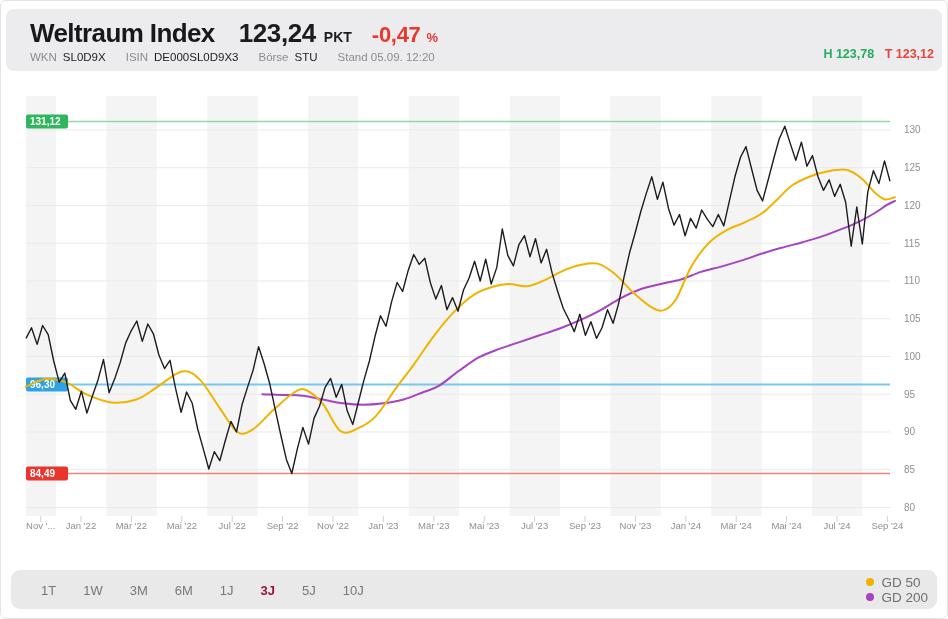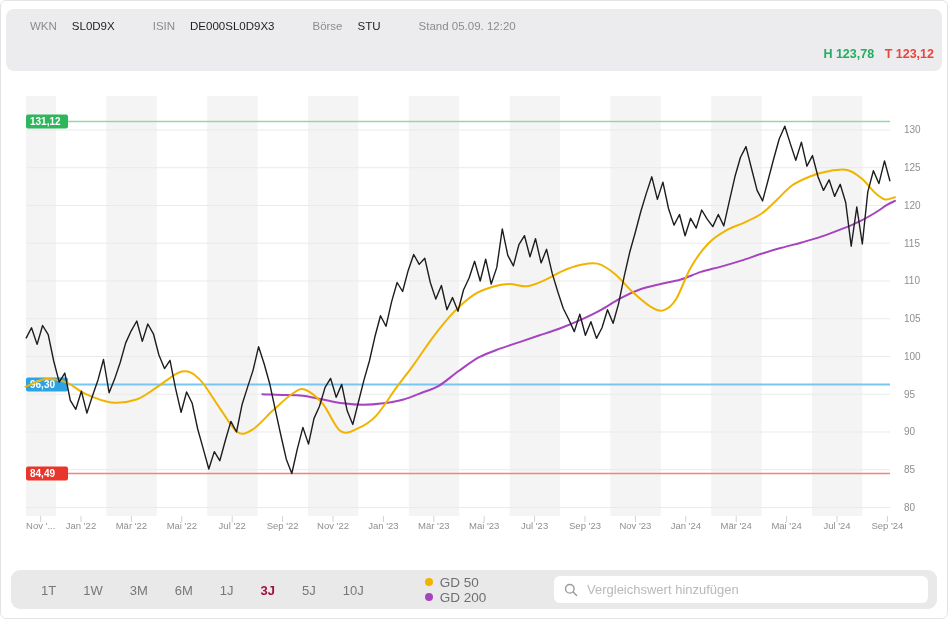--- a/index.html
+++ b/index.html
@@ -7,21 +7,21 @@
   #card{position:relative;width:948px;height:619px;background:#fff;overflow:hidden;border:1px solid #e3e3e4;box-sizing:border-box;border-radius:6px;}
 
   
   #header{position:absolute;left:5px;right:5px;top:8px;height:62px;background:#ececee;border-radius:8px;box-sizing:border-box;padding:9px 14px 0 24px;}
   .hrow1{display:flex;align-items:baseline;gap:10px;}
   .title{font-size:26px;font-weight:700;color:#17171c;letter-spacing:-0.6px;}
   .price{font-size:26px;font-weight:700;color:#1b1b20;margin-left:14px;letter-spacing:-0.4px;}
   .unit{font-size:14px;font-weight:700;color:#1b1b20;margin-left:-2px;}
   .change{font-size:22px;font-weight:700;color:#e8382e;margin-left:10px;letter-spacing:-0.3px;}
   .changepct{font-size:13px;font-weight:700;color:#e8382e;margin-left:-4px;}
-  .hrow2{display:flex;align-items:baseline;gap:15px;margin-top:2px;font-size:11.5px;color:#8c8c90;}
+  .hrow2{display:flex;align-items:baseline;gap:6px;margin-top:2px;font-size:11.5px;color:#8c8c90;}
   .hrow2 b{color:#1d1d1f;font-weight:400;}
   .hrow2 .sp{width:8px;}
   #hilo{position:absolute;right:8px;bottom:10px;font-size:12.5px;font-weight:700;}
   #hilo .hi{color:#23ad5f;}
   #hilo .lo{color:#e9453b;margin-left:7px;}
 
   
   #chart{position:absolute;left:0;top:95px;width:948px;height:455px;}
   #chart svg{display:block;}
 
@@ -34,20 +34,27 @@
   #searchbox{margin-left:auto;width:374px;height:27px;background:#fff;border-radius:6px;display:flex;align-items:center;padding:0 10px;box-sizing:border-box;}
   #searchbox input{border:0;outline:0;flex:1;font-size:13px;color:#444;font-family:"Liberation Sans",sans-serif;background:transparent;margin-left:7px;}
   #searchbox input::placeholder{color:#b9b9bd;}
 </style>
 </head>
 <body>
 
 <div id="card">
 
   <div id="header">
+    <div class="hrow1">
+      <span class="title">Weltraum Index</span>
+      <span class="price">123,24</span>
+      <span class="unit">PKT</span>
+      <span class="change">-0,47</span>
+      <span class="changepct">%</span>
+    </div>
     <div class="hrow2">
       <span>WKN</span>
       <b>SL0D9X</b>
       <span class="sp"></span>
       <span>ISIN</span>
       <b>DE000SL0D9X3</b>
       <span class="sp"></span>
       <span>Börse</span>
       <b>STU</b>
       <span class="sp"></span>
@@ -148,22 +155,15 @@
     <span id="legends">
         <span class="legend">
           <span class="dot" style="background: rgb(240, 180, 0);"></span>
           <span>GD 50</span>
         </span>
         <span class="legend">
           <span class="dot" style="background: rgb(166, 68, 192);"></span>
           <span>GD 200</span>
         </span>
       </span>
-    <div id="searchbox">
-      <svg width="14" height="14" viewBox="0 0 14 14">
-        <circle cx="5.8" cy="5.8" r="4.3" fill="none" stroke="#9a9a9e" stroke-width="1.4"></circle>
-        <line x1="9.1" y1="9.1" x2="12.6" y2="12.6" stroke="#9a9a9e" stroke-width="1.4" stroke-linecap="round"></line>
-      </svg>
-      <input type="text" placeholder="Vergleichswert hinzufügen" style="">
-    </div>
   </div>
 
 </div>
 
 </body></html>

